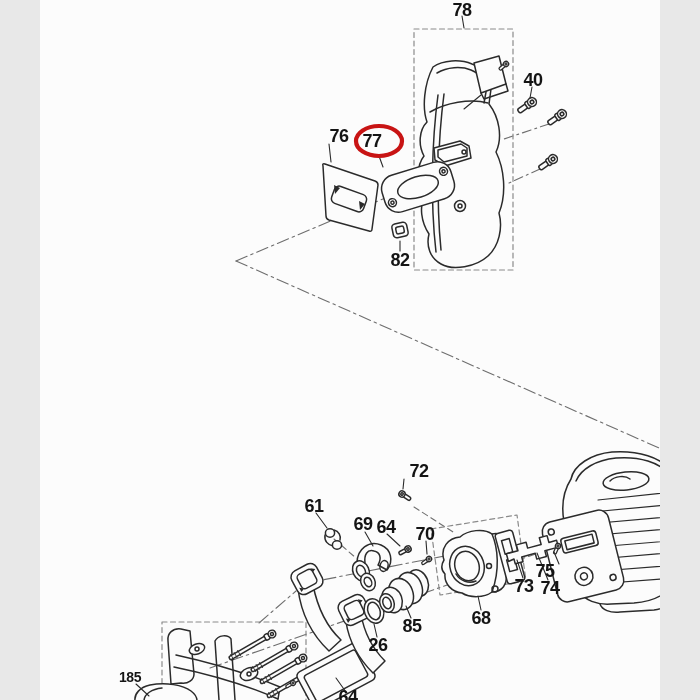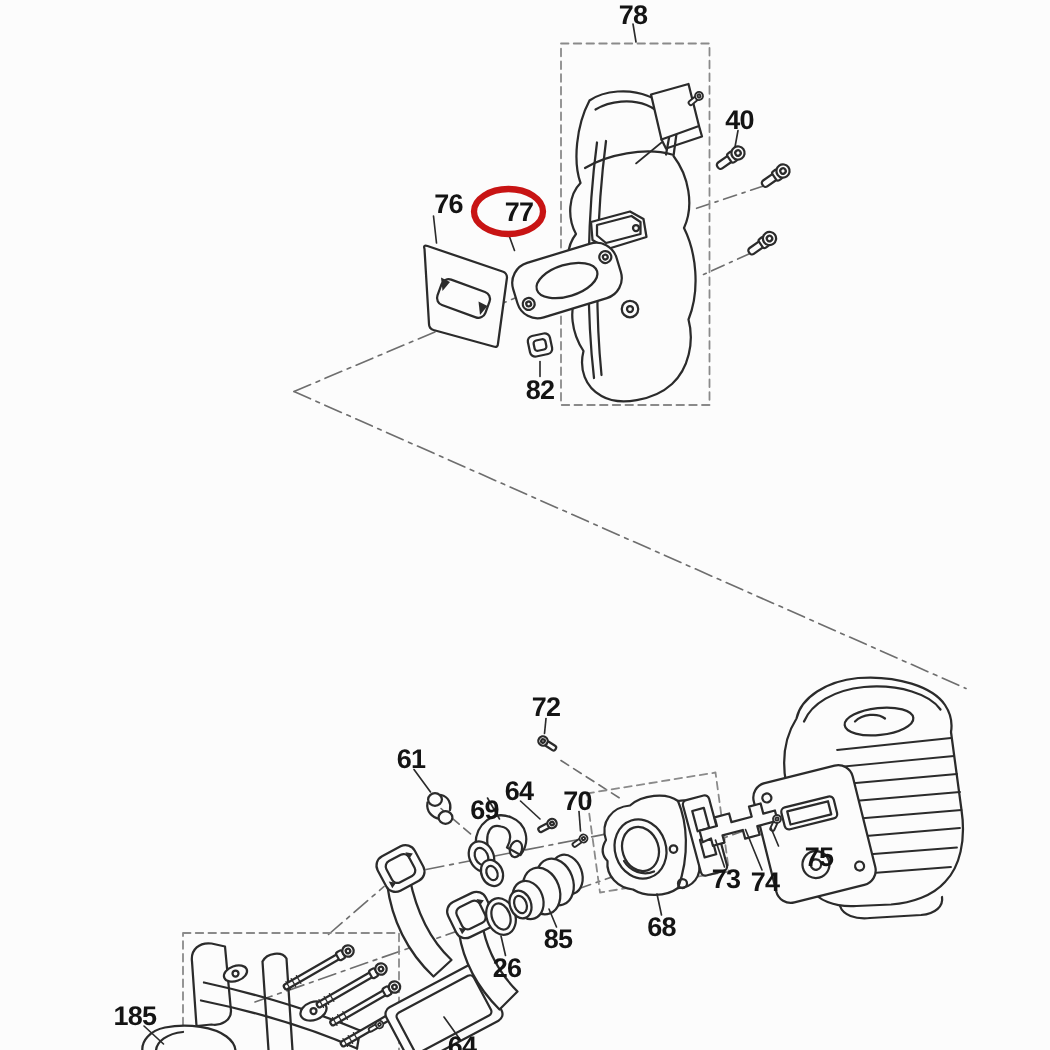--- a/index.html
+++ b/index.html
@@ -1,27 +1,27 @@
 <!DOCTYPE html>
 <html><head>
 <meta charset="utf-8">
 <style>
   html,body{margin:0;padding:0;background:#e8e8e8;}
   .stage{
-    position:relative;width:700px;height:700px;margin:0 auto;
+    position:relative;width:620px;height:700px;margin:0 auto;
     background:#fcfcfc;overflow:hidden;
     font-family:"Liberation Sans","DejaVu Sans",sans-serif;
   }
   svg{position:absolute;left:0;top:0;}
   .lbl{
     position:absolute;transform:translate(-50%,-50%);
     font-weight:bold;font-size:18px;color:#141414;
     white-space:nowrap;letter-spacing:-0.5px;line-height:1;
   }
-  .lbl-sm{font-size:18px;}
+  .lbl-sm{font-size:14px;}
 </style>
 </head>
 <body>
 
 <div class="stage">
 
 <svg width="700" height="700" viewBox="0 0 700 700" fill="none" stroke="#2b2b2b" stroke-width="1.5" stroke-linecap="round" stroke-linejoin="round">
 
   <defs>
     <g id="bolt80">
@@ -268,28 +268,28 @@
     <path d="M306,692 L296,678"></path>
     <path d="M96,684 L109,696"></path>
   </g>
 
   <ellipse cx="339" cy="141" rx="23" ry="15" stroke="#c81414" stroke-width="4.2"></ellipse>
 </svg>
 
 <span class="lbl" style="left:422px;top:10px">78</span>
 <span class="lbl" style="left:493px;top:80px">40</span>
 <span class="lbl" style="left:299px;top:136px">76</span>
-<span class="lbl" style="left:346px;top:141px">77</span>
+<span class="lbl" style="left:332px;top:141px">77</span>
 <span class="lbl" style="left:360px;top:260px">82</span>
-<span class="lbl" style="left:364px;top:471px">72</span>
+<span class="lbl" style="left:379px;top:471px">72</span>
 <span class="lbl" style="left:274px;top:506px">61</span>
-<span class="lbl" style="left:323px;top:540px">69</span>
+<span class="lbl" style="left:323px;top:524px">69</span>
 <span class="lbl" style="left:346px;top:527px">64</span>
 <span class="lbl" style="left:385px;top:534px">70</span>
-<span class="lbl" style="left:546px;top:571px">75</span>
+<span class="lbl" style="left:505px;top:571px">75</span>
 <span class="lbl" style="left:484px;top:586px">73</span>
 <span class="lbl" style="left:510px;top:588px">74</span>
 <span class="lbl" style="left:441px;top:618px">68</span>
 <span class="lbl" style="left:372px;top:626px">85</span>
 <span class="lbl" style="left:338px;top:645px">26</span>
 <span class="lbl" style="left:308px;top:697px">64</span>
 <span class="lbl lbl-sm" style="left:90px;top:677px">185</span>
 
 </div>
 

